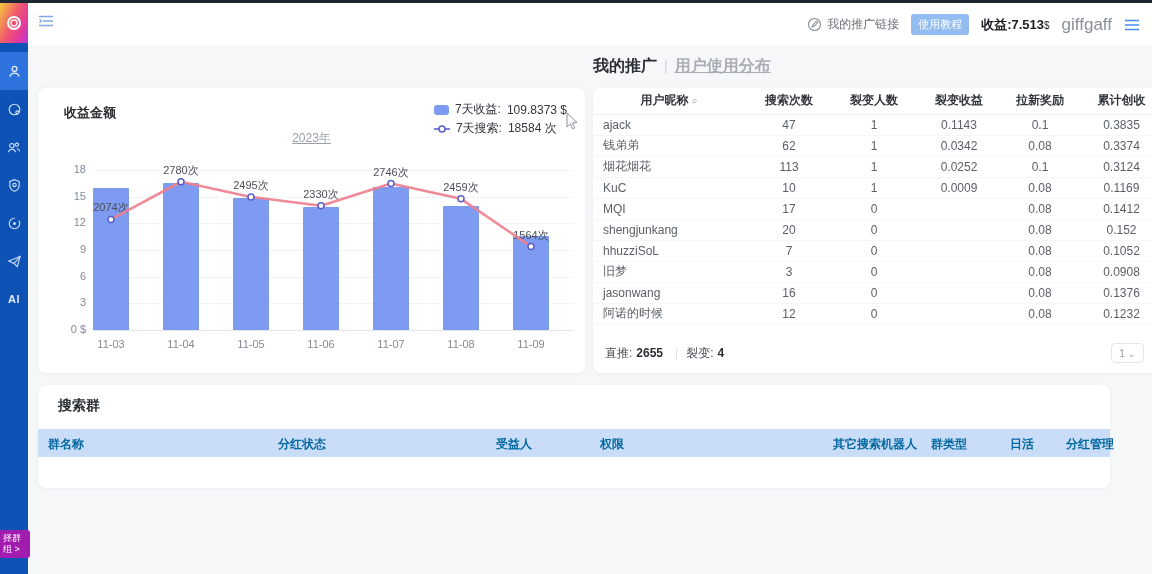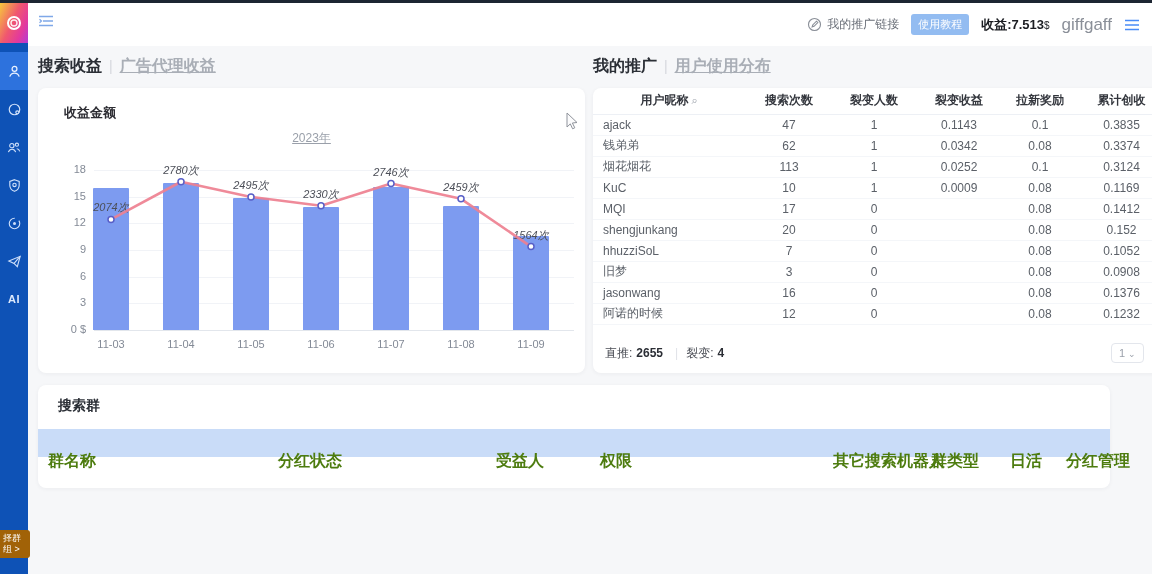--- a/index.html
+++ b/index.html
@@ -11,21 +11,21 @@
   
   .sidebar { position:absolute; left:0; top:0; width:28px; height:100%; background:#0e52b6; z-index:8; }
   .logo { position:absolute; left:0; top:3px; width:28px; height:40px;
           background:linear-gradient(115deg,#f7c93c 0%,#f0586e 45%,#e3399d 75%,#b13bd6 100%);
           display:flex; align-items:center; justify-content:center; }
   .nav { position:absolute; top:52px; left:0; width:28px; }
   .nav-item { width:28px; height:38px; display:flex; align-items:center; justify-content:center; color:#cfe0fa; }
   .nav-item.active { background:#2d72dd; }
   .nav-item svg { display:block; }
   .ai-label { font-size:11px; color:#dce9fc; font-weight:bold; letter-spacing:.5px; }
-  .side-badge { position:absolute; left:0; bottom:16px; width:30px; padding:3px 2px 3px 3px; background:#a16207;
+  .side-badge { position:absolute; left:0; bottom:16px; width:30px; padding:3px 2px 3px 3px; background:#a21caf;
                 color:#fff; font-size:9px; line-height:11px; border-radius:0 3px 3px 0; z-index:10; }
 
   
   .main { position:absolute; left:28px; top:0; right:0; height:100%; }
   .topbar { position:absolute; left:0; top:3px; width:100%; height:43px; background:#fff; }
   .collapse-icon { position:absolute; left:10px; top:11px; }
   .topbar-right { position:absolute; right:12px; top:0; height:43px; display:flex; align-items:center; gap:12px; }
   .promo { display:flex; align-items:center; gap:5px; font-size:12px; color:#6a6f78; cursor:pointer; }
   .pill { background:#93bcf1; color:#fff; font-size:11px; padding:3px 7px; border-radius:3px; cursor:pointer; }
   .revenue { font-size:13px; color:#1b1d22; font-weight:bold; }
@@ -48,21 +48,21 @@
   .tab-idle { color:#bcc1c9; cursor:pointer; }
   .chart-year { position:absolute; left:0; right:0; top:42px; text-align:center; font-size:12px; color:#9aa0aa;text-decoration:underline; }
   .legend { position:absolute; right:18px; top:12px; font-size:12px; color:#33363d; }
   .legend-row { display:flex; align-items:center; gap:6px; height:19px; }
   .legend-swatch { width:15px; height:10px; border-radius:3px; }
   .grid-line { position:absolute; height:1px; background:#f1f3f7; }
   .grid-line.base { background:#e2e6ec; }
   .ytick { position:absolute; width:42px; text-align:right; font-size:11px; color:#838a96; }
   .bar { position:absolute; border-radius:1px 1px 0 0; }
   .xtick { position:absolute; width:70px; text-align:center; font-size:11px; color:#838a96; }
-  .dlabel { position:absolute; width:70px; text-align:center; font-size:11px; color:#4c4f58;font-style:italic; }
+  .dlabel { position:absolute; width:70px; text-align:center; font-size:11px; color:#4c4f58; }
   #line-svg { position:absolute; left:0; top:0; pointer-events:none; }
 
   
   #table-card { left:565px; top:88px; width:573px; height:285px; }
   .ptable { width:100%; border-collapse:collapse; table-layout:fixed; }
   .ptable th { font-size:12px; color:#33363d; font-weight:bold; height:26px; border-bottom:1px solid #edf0f5; }
   .ptable td { font-size:12px; color:#5b6068; height:21px; text-align:center; border-bottom:1px solid #f4f6f9; }
   .ptable td.name { text-align:left; padding-left:10px; overflow:hidden; white-space:nowrap; }
   .link-blue { color:#4a8cf7; cursor:pointer; }
   .search-glyph { font-weight:normal; color:#9aa0aa; font-size:11px; margin-left:3px; }
@@ -70,21 +70,21 @@
   .tf-num { font-weight:bold; color:#2b2e35; margin:0 4px; }
   .tf-div { color:#e0e3e8; margin:0 8px; }
   .pager { position:absolute; right:0; display:flex; align-items:center; gap:8px; }
   .page-box { border:1px solid #e3e6ec; border-radius:4px; color:#9aa0aa; font-size:11px; padding:3px 7px; background:#fff; cursor:pointer; }
   .page-next { color:#9aa0aa; font-size:13px; cursor:pointer; }
 
   
   #bottom-card { left:10px; top:385px; width:1072px; height:103px; }
   .bottom-title { position:absolute; left:20px; top:12px; font-size:14px; font-weight:bold; color:#2b2f36; }
   .band { position:absolute; left:0; top:44px; width:100%; height:28px; background:#c9dcf8; }
-  .band span { position:absolute; top:22px; font-size:16px; font-weight:bold; color:#4d7c0f; white-space:nowrap; }
+  .band span { position:absolute; top:7px; font-size:12px; font-weight:bold; color:#0369a1; white-space:nowrap; }
 
   .cursor { position:absolute; z-index:20; pointer-events:none; }
 </style>
 </head>
 <body>
 
 <div class="screen">
   <div class="topstrip"></div>
 
   <aside class="sidebar">
@@ -163,30 +163,42 @@
         <span class="revenue"><span>收益:</span><span>7.513</span><span class="unit">$</span></span>
         <span class="user">giffgaff</span>
         <span class="hamburger">
           <svg width="16" height="12" viewBox="0 0 16 12" fill="none" stroke="#4a8cf7" stroke-width="1.7">
             <path d="M1 1.5h14M1 6h14M1 10.5h14"></path>
           </svg>
         </span>
       </div>
     </header>
 
-    <div class="panel-head" style="left:10px; top:56px;">
-      <span>搜索收益</span><span class="sep">|</span><span class="alt">广告代理收益</span>
-    </div>
     <div class="panel-head" style="left:565px; top:56px;">
       <span>我的推广</span><span class="sep">|</span><span class="alt">用户使用分布</span>
     </div>
 
     <div class="card" id="chart-card">
       <div class="chart-title">收益金额</div>
       <div class="chart-year">2023年</div>
+      <div class="legend">
+        <div class="legend-row">
+          <span class="legend-swatch" style="background:#7d9bf0;"></span>
+          <span>7天收益:</span>
+          <span>109.8373 $</span>
+        </div>
+        <div class="legend-row">
+          <svg width="16" height="10" viewBox="0 0 16 10">
+            <path d="M0 5h16" stroke="#585fc8" stroke-width="1.6"></path>
+              <circle cx="8" cy="5" r="3" fill="#fff" stroke="#585fc8" stroke-width="1.5"></circle>
+          </svg>
+          <span>7天搜索:</span>
+          <span>18584 次</span>
+        </div>
+      </div>
       <div id="plot">
           <div class="grid-line" style="left:56px;width:480px;top:82px"></div>
           <div class="ytick" style="left:6px;top:75px">18</div>
           <div class="grid-line" style="left:56px;width:480px;top:108.66666666666666px"></div>
           <div class="ytick" style="left:6px;top:101.66666666666666px">15</div>
           <div class="grid-line" style="left:56px;width:480px;top:135.33333333333334px"></div>
           <div class="ytick" style="left:6px;top:128.33333333333334px">12</div>
           <div class="grid-line" style="left:56px;width:480px;top:162px"></div>
           <div class="ytick" style="left:6px;top:155px">9</div>
           <div class="grid-line" style="left:56px;width:480px;top:188.66666666666669px"></div>

